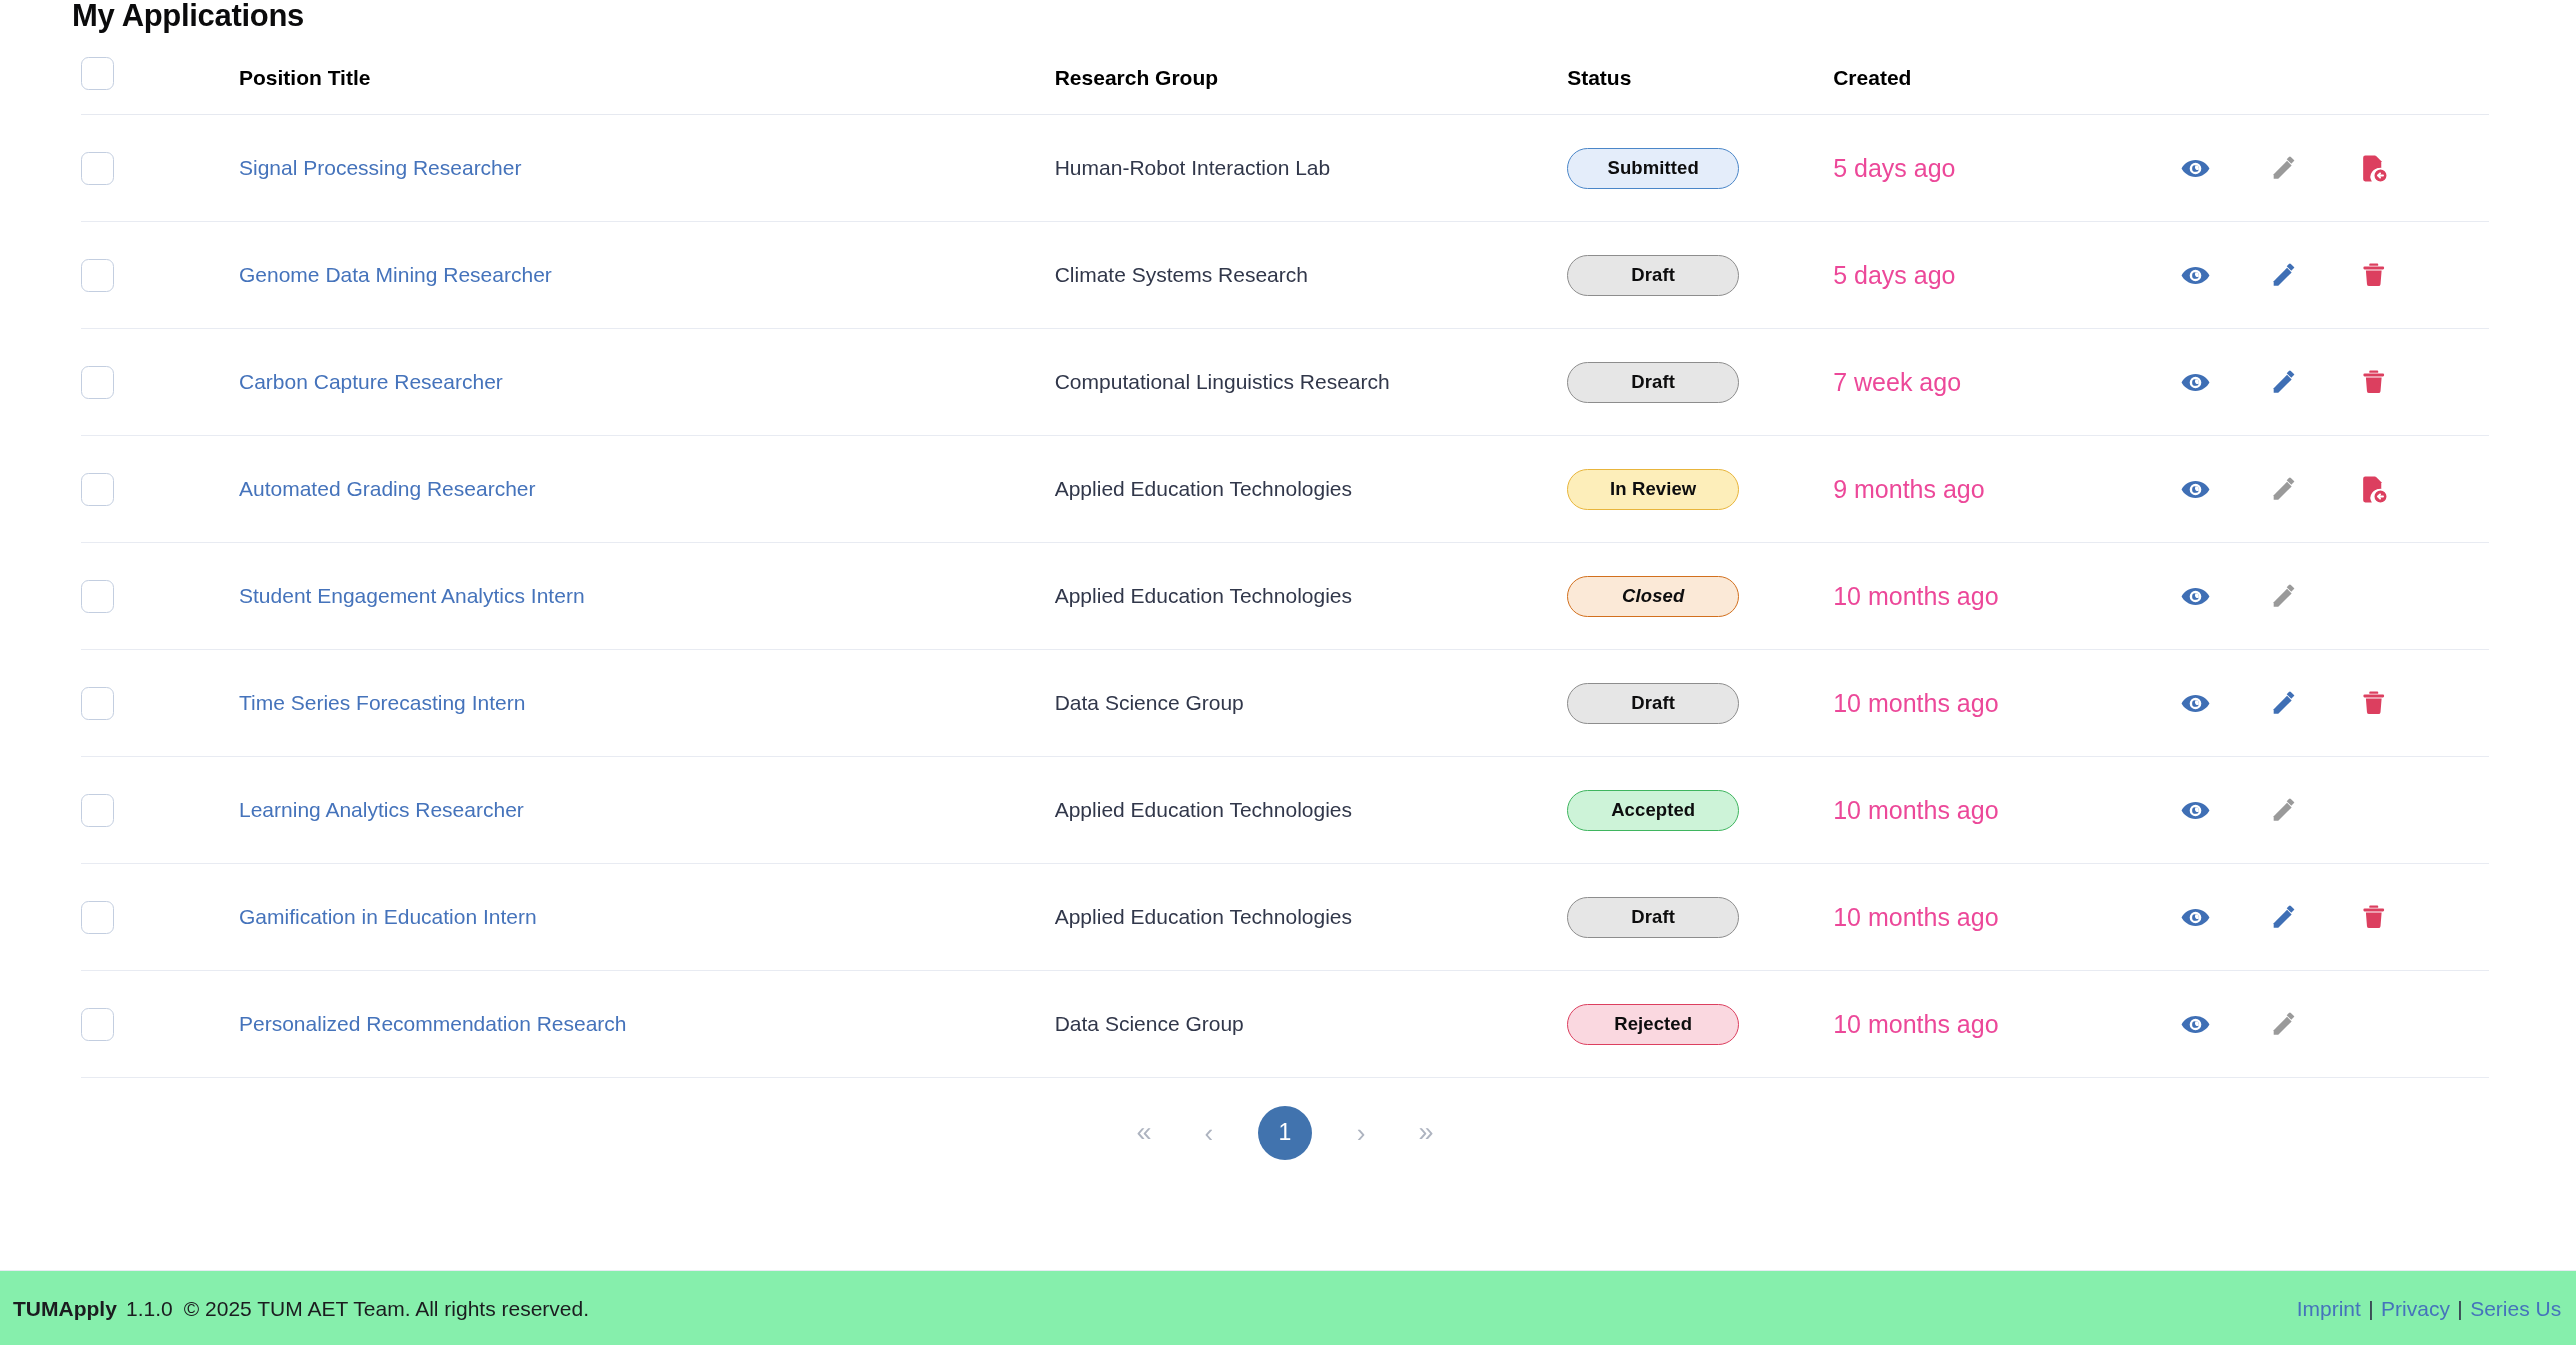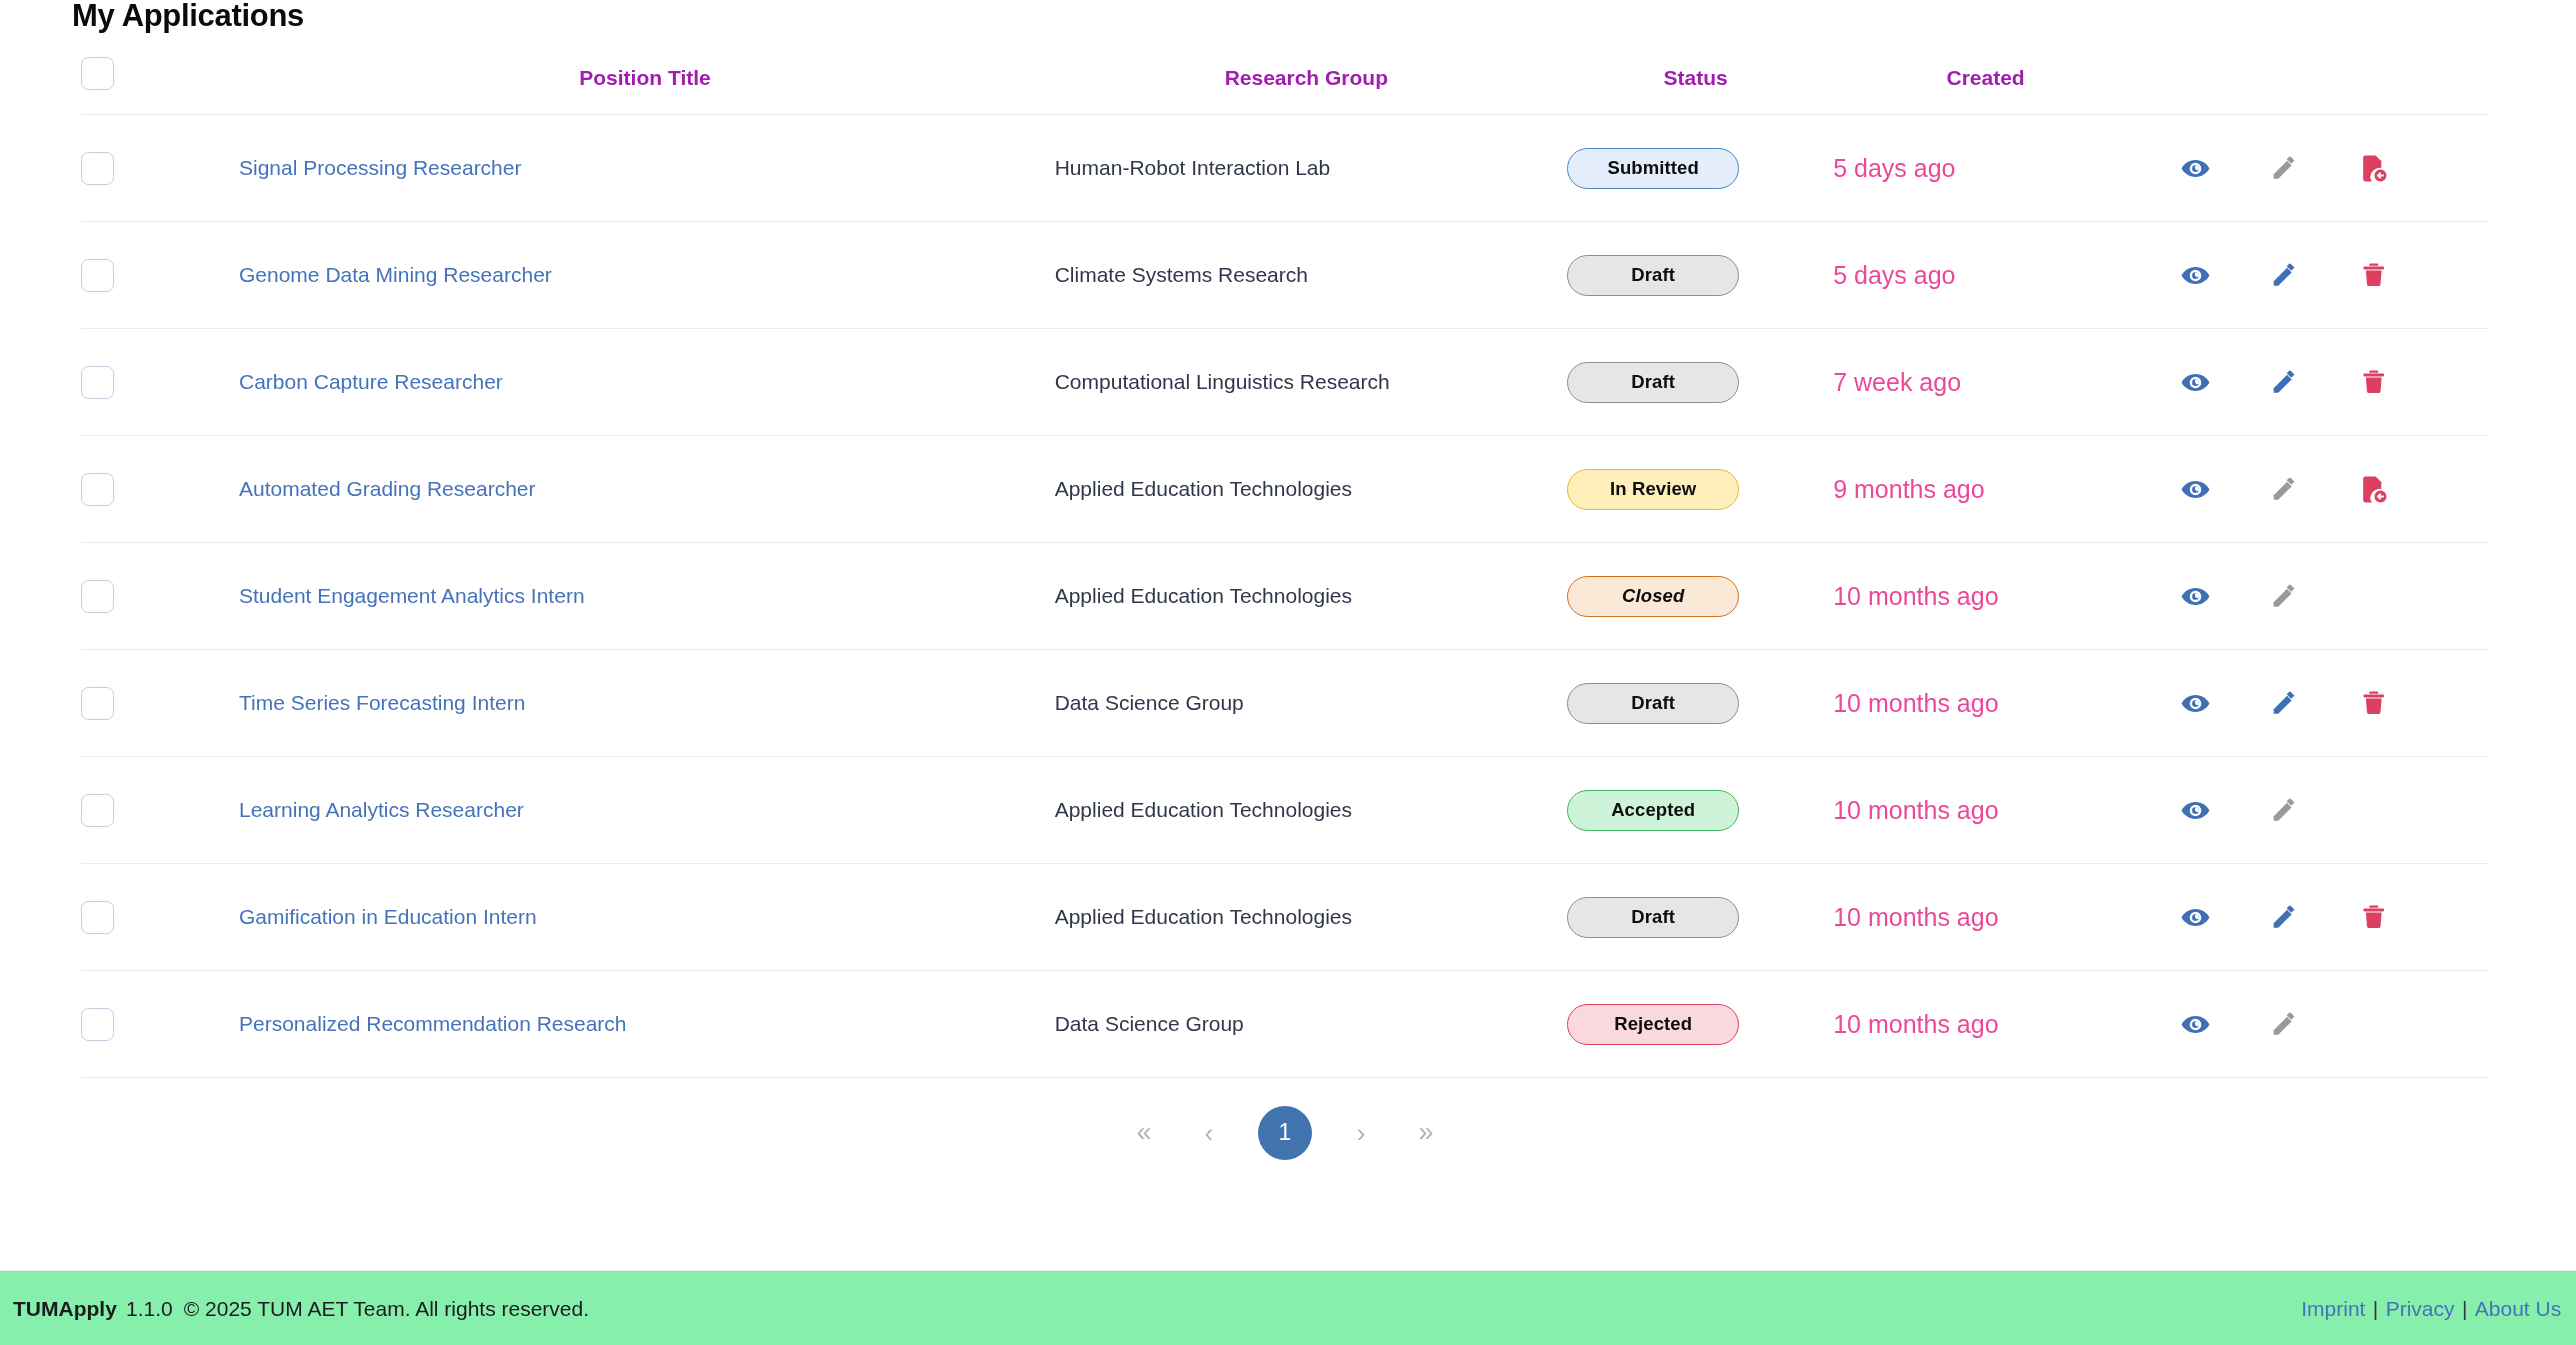--- a/index.html
+++ b/index.html
@@ -47,24 +47,24 @@
   }
 
   table.apps col.c-check  { width: 101px; }
   table.apps col.c-title  { width: 869px; }
   table.apps col.c-group  { width: 507px; }
   table.apps col.c-status { width: 266px; }
   table.apps col.c-date   { width: 314px; }
   table.apps col.c-act    { width: 351px; }
 
   table.apps thead th {
-    text-align: center;
+    text-align: left;
     font-size: 21px;
     font-weight: 700;
-    color: #a21caf;
+    color: #000000;
     padding: 0 0 24px 0;
     vertical-align: bottom;
     border-bottom: 1.8px solid #e6e9f0;
     white-space: nowrap;
   }
   table.apps thead th.th-check { padding-left: 0; }
   table.apps thead th.th-title { padding-left: 57px; }
   table.apps thead th.th-group { padding-left: 3.7px; }
   table.apps thead th.th-status { padding-left: 9.2px; }
   table.apps thead th.th-date  { padding-left: 9.2px; }
@@ -616,18 +616,18 @@
     <button class="pg-num">1</button>
     <button class="pg-btn">›</button>
     <button class="pg-btn wide">»</button>
   </div>
 
   <div class="footer">
     <div class="footer-left">
       <span class="brand">TUMApply</span><span class="ver">1.1.0</span><span class="copy">© 2025 TUM AET Team. All rights reserved.</span>
     </div>
     <div class="footer-right">
-      <a>Imprint</a><span class="sep">|</span><a>Privacy</a><span class="sep">|</span><a>About Us</a>
+      <a>Imprint</a><span class="sep">|</span><a>Privacy</a><span class="sep">|</span><a>Series Us</a>
     </div>
   </div>
 
 </div>
 
 
 </body></html>

